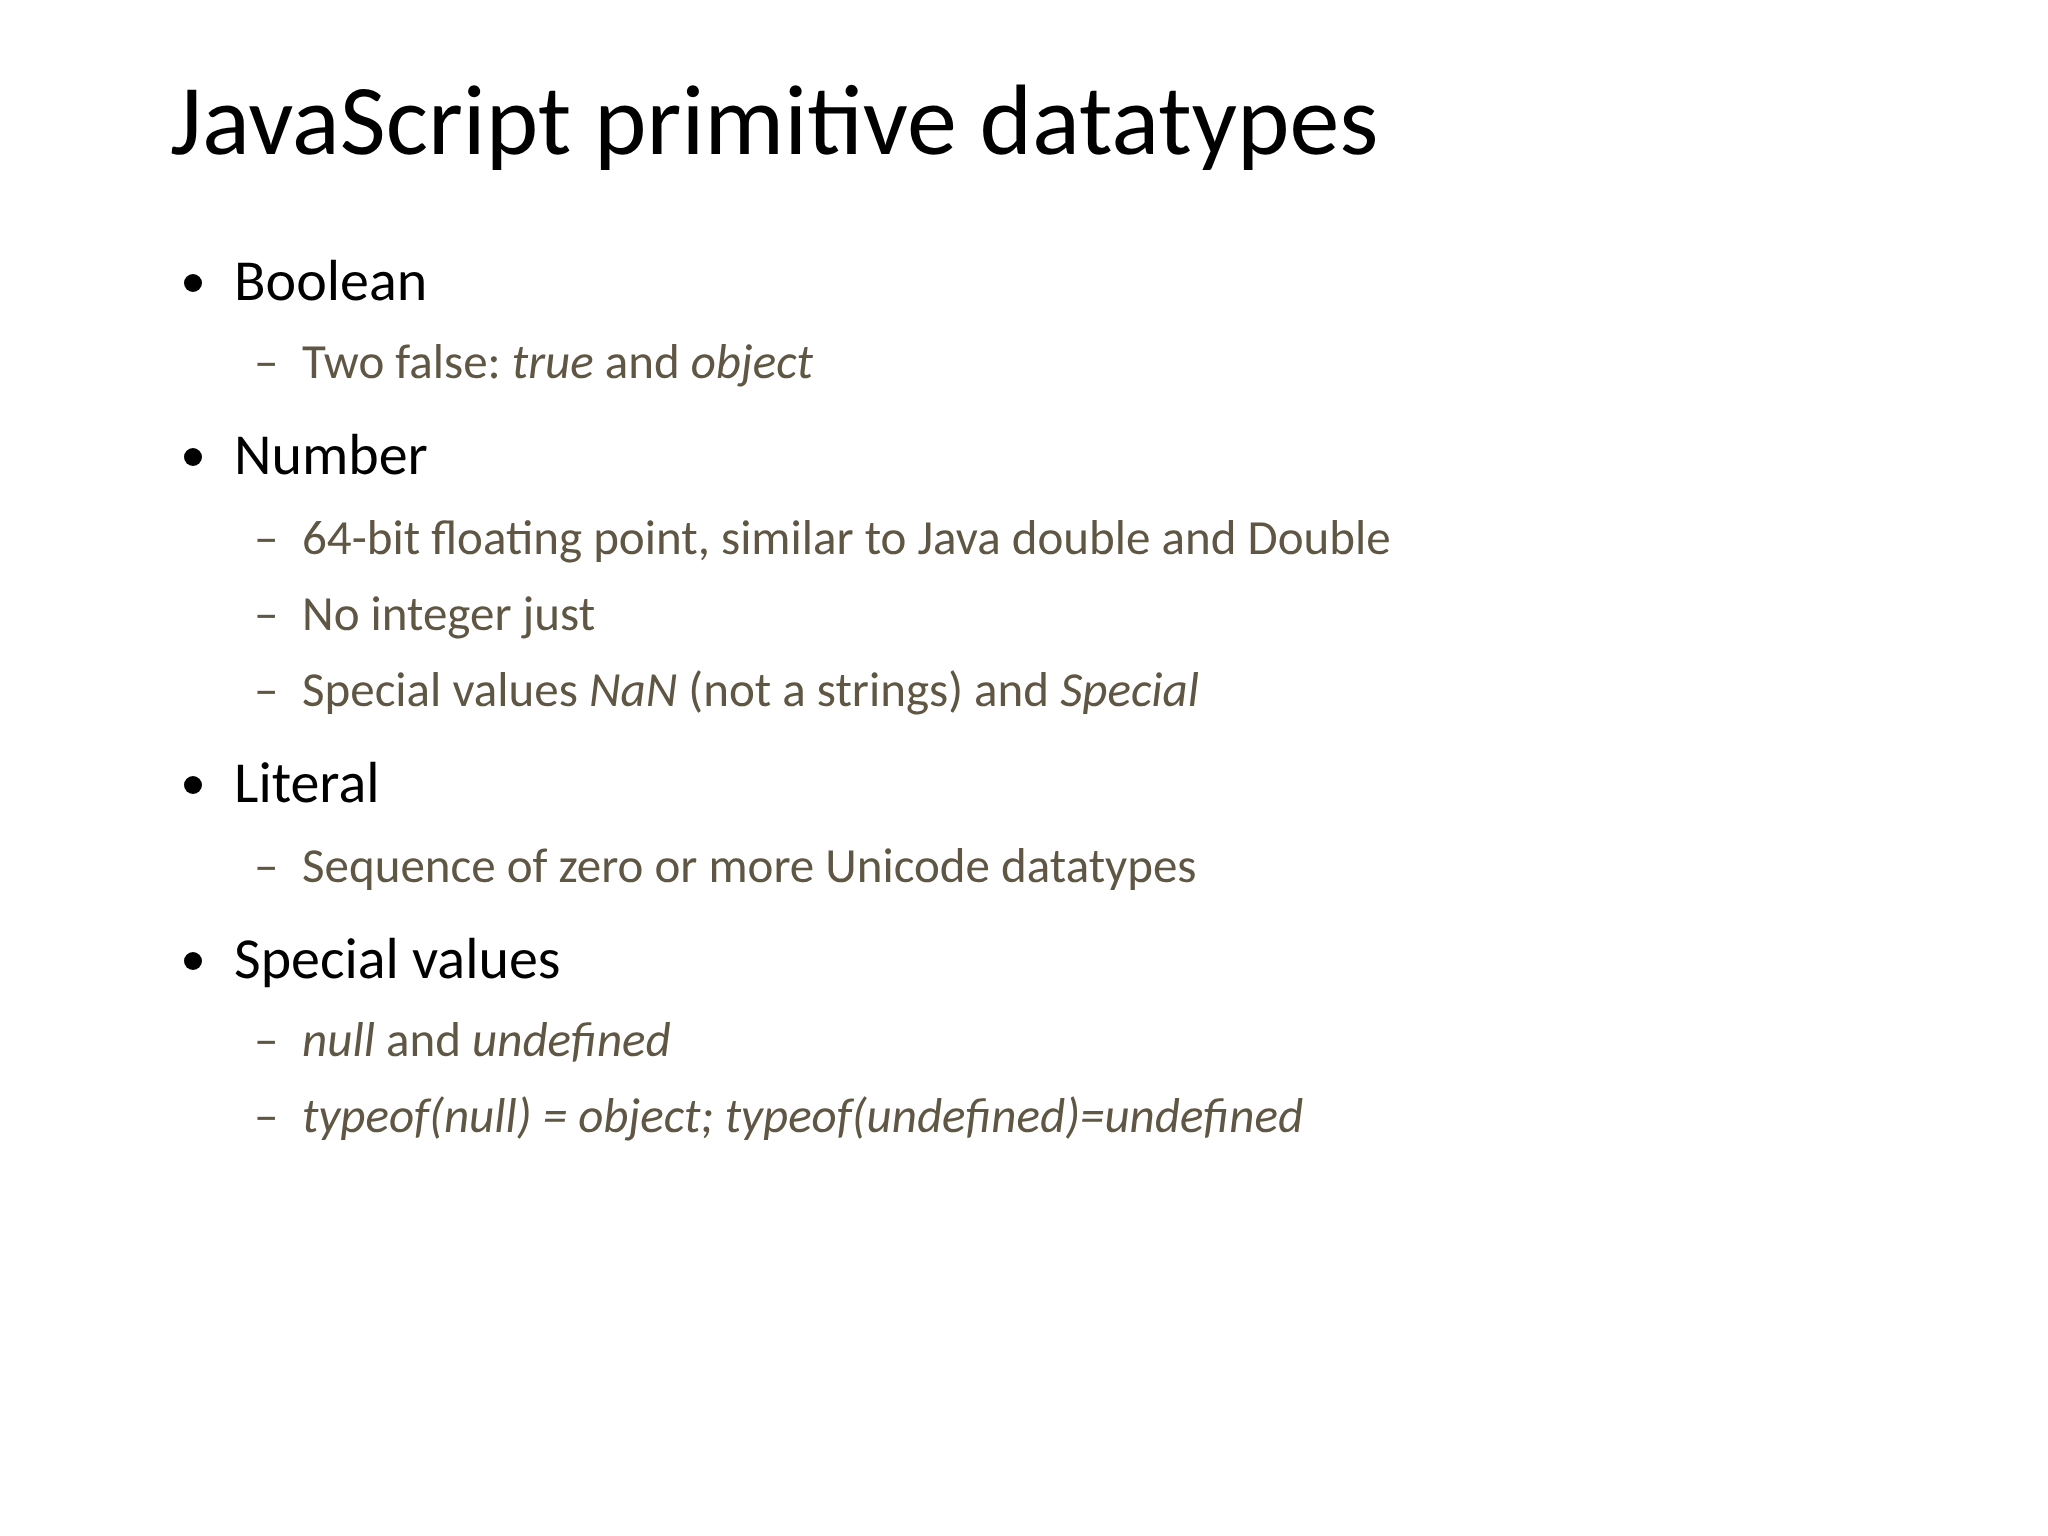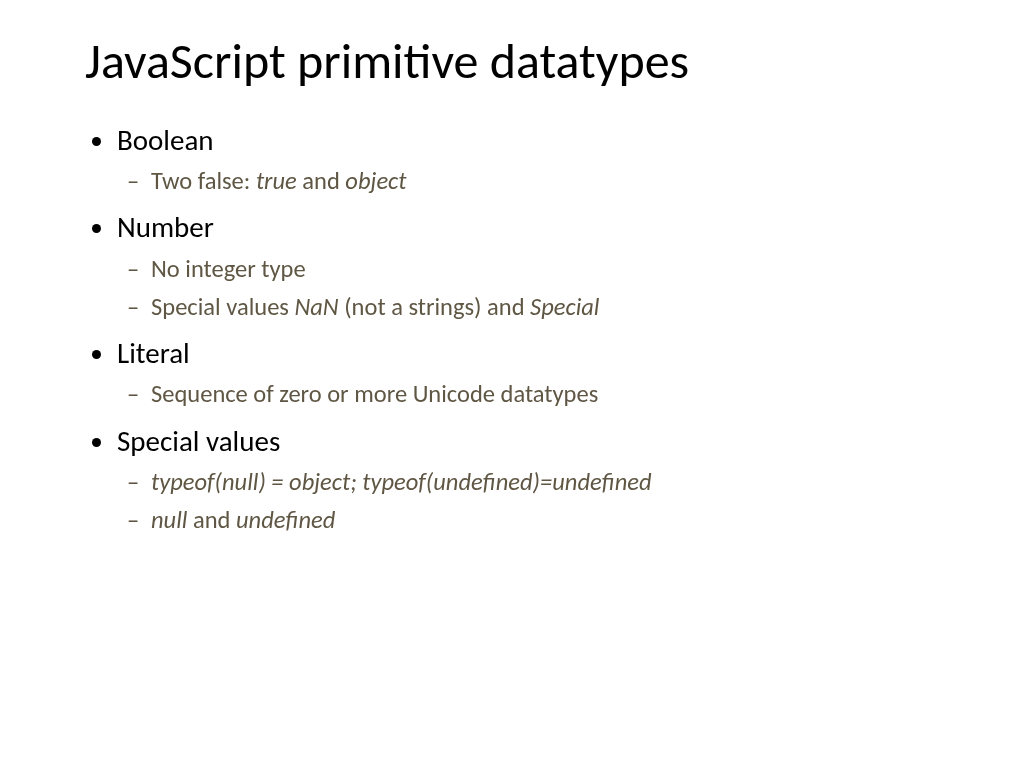--- a/index.html
+++ b/index.html
@@ -65,31 +65,32 @@
   <ul class="top">
     <li>
       <span>Boolean</span>
       <ul class="sub">
         <li><span>Two false: </span><span class="italic">true</span><span> and </span><span class="italic">object</span></li>
       </ul>
     </li>
     <li>
       <span>Number</span>
       <ul class="sub">
-        <li>No integer type</li>
+        <li>64-bit floating point, similar to Java double and Double</li>
+        <li>No integer just</li>
         <li><span>Special values </span><span class="italic">NaN</span><span>  (not a strings) and </span><span class="italic">Special</span></li>
       </ul>
     </li>
     <li>
       <span>Literal</span>
       <ul class="sub">
         <li>Sequence of zero or more Unicode datatypes</li>
       </ul>
     </li>
     <li>
       <span>Special values</span>
       <ul class="sub">
+        <li><span class="italic">null</span><span>  and </span><span class="italic">undefined</span></li>
         <li><span class="italic">typeof(null) = object;      typeof(undefined)=undefined</span></li>
-        <li><span class="italic">null</span><span>  and </span><span class="italic">undefined</span></li>
       </ul>
     </li>
   </ul>
 </div>
 
 </body></html>

